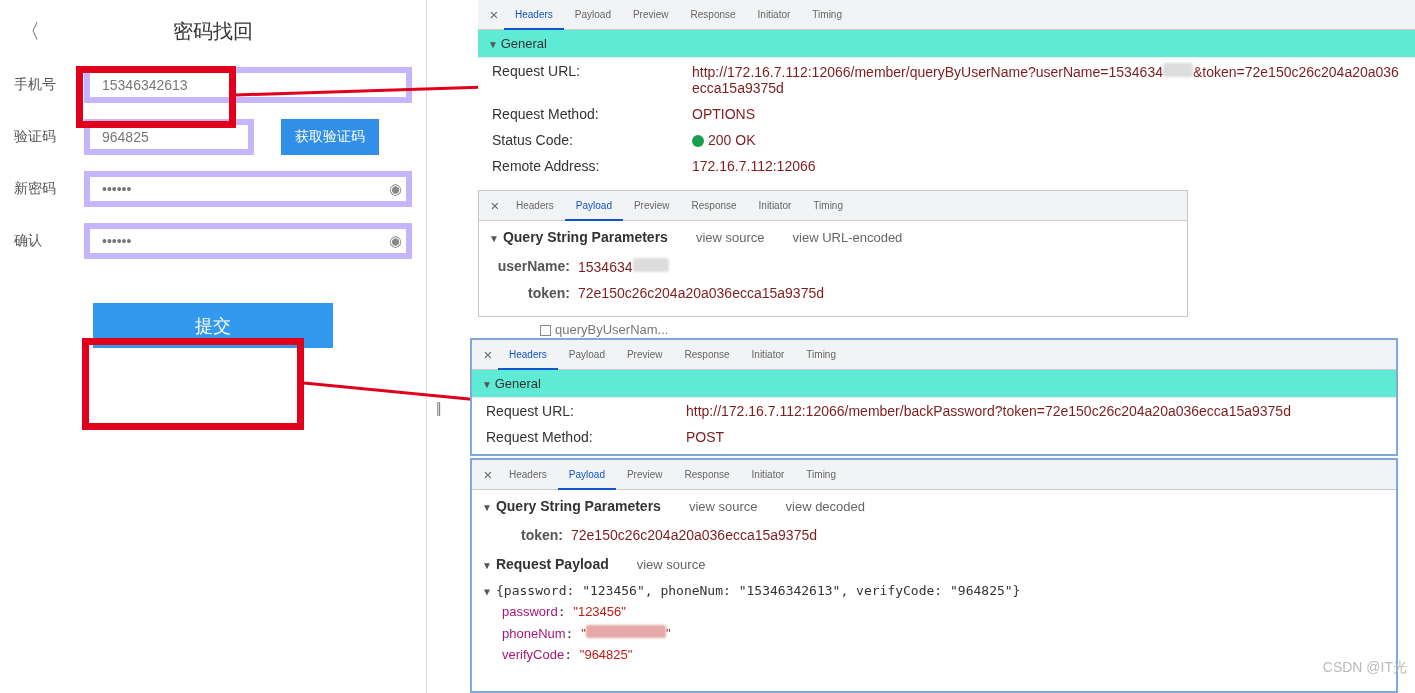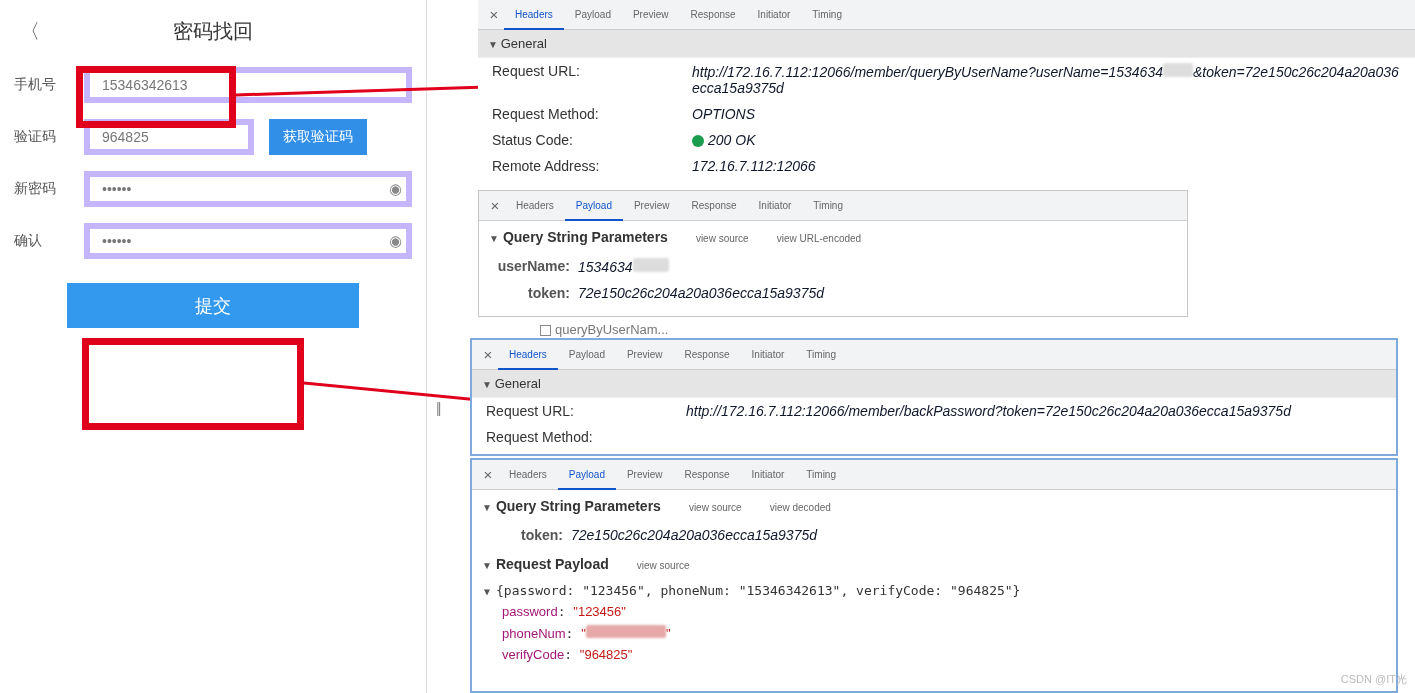--- a/index.html
+++ b/index.html
@@ -8,54 +8,54 @@
 
 .left-panel { position: absolute; left: 0; top: 0; width: 427px; height: 693px; background: #fff; border-right: 1px solid #ddd; }
 .form-header { display: flex; align-items: center; padding: 18px 20px 14px; }
 .back-chevron { width: 20px; color: #555; font-size: 20px; }
 .form-title { flex: 1; text-align: center; font-size: 20px; color: #333; margin-left: -20px; }
 .form-row { display: flex; align-items: center; padding: 8px 14px; }
 .form-label { width: 70px; color: #555; font-size: 14px; }
 .text-input { flex: 1; height: 36px; border: 6px solid #c4b5fd; padding: 0 12px; font-size: 14px; color: #777; background: #fff; }
 .input-wrap { flex: 1; position: relative; display: flex; align-items: center; gap: 15px; }
 .input-wrap .text-input { flex: 1; }
-.get-code-btn { height: 36px; padding: 4px 14px; background: #318fe8; color: #fff; border: none; font-size: 14px; cursor: pointer; }
+.get-code-btn { margin-left: 12px; height: 36px; padding: 4px 14px; background: #318fe8; color: #fff; border: none; font-size: 14px; cursor: pointer; }
 .eye-icon { position: absolute; right: 10px; color: #888; font-size: 15px; }
-.submit-btn { display: block; margin: 16px auto 0; width: 292px; height: 45px; background: #3399ee; color: #fff; border: none; font-size: 18px; cursor: pointer; }
+.submit-btn { display: block; margin: 36px auto 0; width: 240px; height: 45px; background: #3399ee; color: #fff; border: none; font-size: 18px; cursor: pointer; }
 
 
 .red-box { position: absolute; border: 7px solid #e1001c; pointer-events: none; }
 .red-arrow { position: absolute; pointer-events: none; }
 
 
 .dt-panel { position: absolute; border: 1px solid #c7c7c7; background: #fff; }
 .dt-panel.blue-border { border: 2px solid #7da9dd; }
 .dt-tabs { display: flex; align-items: center; height: 30px; border-bottom: 1px solid #ccc; background: #f1f3f4; padding-left: 6px; }
 .dt-close { width: 20px; text-align: center; color: #666; font-size: 15px; cursor: pointer; }
 .dt-tab { padding: 0 11px; height: 30px; line-height: 30px; color: #666; cursor: pointer; font-size: 10px; }
 .dt-tab.active { color: #1155cc; border-bottom: 2px solid #1155cc; }
-.dt-section-hdr { padding: 6px 10px; background: #e5e5e5; color: #333; font-size: 13px; border-bottom: 1px solid #eee; }
+.dt-section-hdr { padding: 6px 10px; background: #5eead4; color: #333; font-size: 13px; border-bottom: 1px solid #eee; }
 .dt-section-hdr::before { content: "▼ "; font-size: 10px; color: #555; }
 .dt-kv { display: flex; padding: 5px 14px; font-size: 14px; }
 .dt-kv .k { width: 200px; color: #333; }
-.dt-kv .v { flex: 1; color: #0f172a; word-break: break-all; font-style: italic; }
+.dt-kv .v { flex: 1; color: #7f1d1d; word-break: break-all; }
 .dt-kv .kb { font-weight: bold; color: #555; text-align: right; padding-right: 8px; width: 85px; }
 .status-dot { display: inline-block; width: 12px; height: 12px; border-radius: 50%; background: #1a9d4e; margin-right: 4px; vertical-align: middle; }
 .param-hdr { padding: 8px 10px; font-size: 14px; }
 .param-hdr b { color: #333; }
-.param-hdr .lnk { color: #666; margin-left: 28px; font-size: 10px; }
+.param-hdr .lnk { color: #666; margin-left: 28px; font-size: 13px; }
 .param-hdr::before { content: "▼"; font-size: 10px; color: #555; margin-right: 4px; }
 .json-line { padding: 3px 10px 3px 30px; font-family: Consolas, monospace; font-size: 13px; }
 .json-line.root::before { content: "▼ "; font-size: 10px; color: #555; margin-left: -18px; }
 .json-key { color: #a41776; }
 .json-str { color: #c41a16; }
 .smudge { display: inline-block; background: #ddd; border-radius: 2px; filter: blur(1px); }
 
 .drag-handle { position: absolute; left: 436px; top: 400px; color: #888; font-size: 14px; letter-spacing: -2px; }
-.watermark { position: absolute; right: 8px; bottom: 6px; color: #bbb; font-size: 11px; }
+.watermark { position: absolute; right: 8px; bottom: 16px; color: #bbb; font-size: 14px; }
 
 .network-item { position: absolute; left: 540px; top: 322px; font-size: 13px; color: #777; }
 .network-item .chk { display:inline-block; width:11px; height:11px; border:1px solid #888; margin-right:4px; vertical-align:middle; }
 </style>
 </head>
 <body>
 
 <div class="left-panel">
   <div class="form-header">
     <span class="back-chevron">〈</span>
@@ -165,20 +165,21 @@
     <span class="dt-tab">Initiator</span>
     <span class="dt-tab">Timing</span>
   </div>
   <div class="dt-section-hdr">General</div>
   <div class="dt-kv">
       <span class="k">Request URL:</span>
       <span class="v">http://172.16.7.112:12066/member/backPassword?token=72e150c26c204a20a036ecca15a9375d</span>
     </div>
   <div class="dt-kv">
       <span class="k">Request Method:</span>
+      <span class="v">POST</span>
     </div>
 </div>
 
 <div class="dt-panel blue-border" style="left:470px;top:458px;width:928px;height:235px">
   <div class="dt-tabs">
     <span class="dt-close">×</span>
     <span class="dt-tab">Headers</span>
     <span class="dt-tab active">Payload</span>
     <span class="dt-tab">Preview</span>
     <span class="dt-tab">Response</span>

